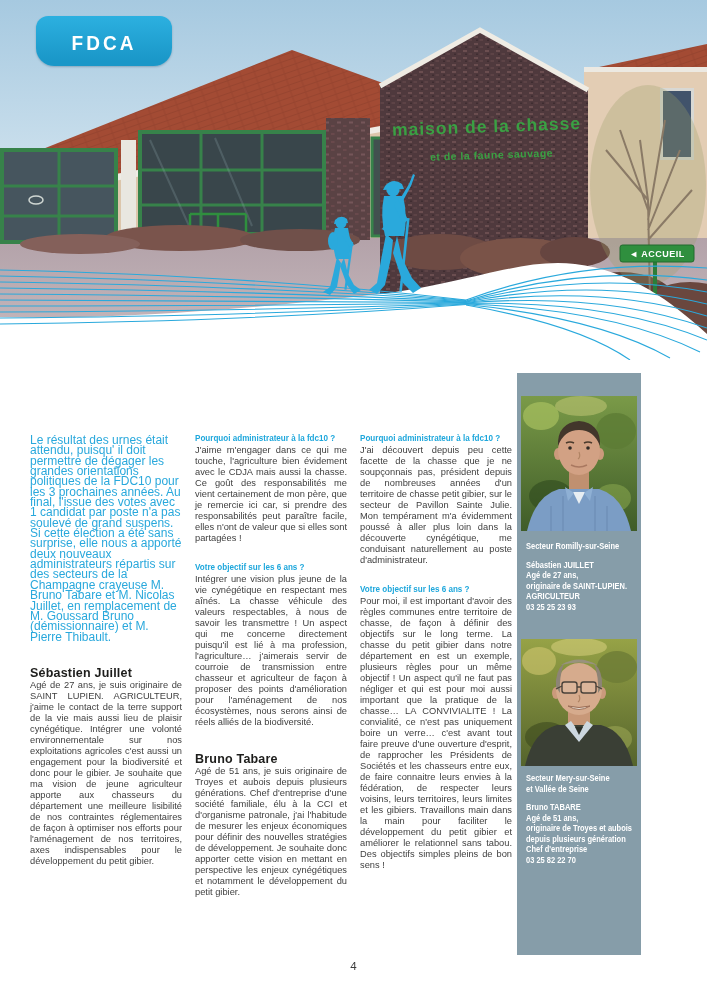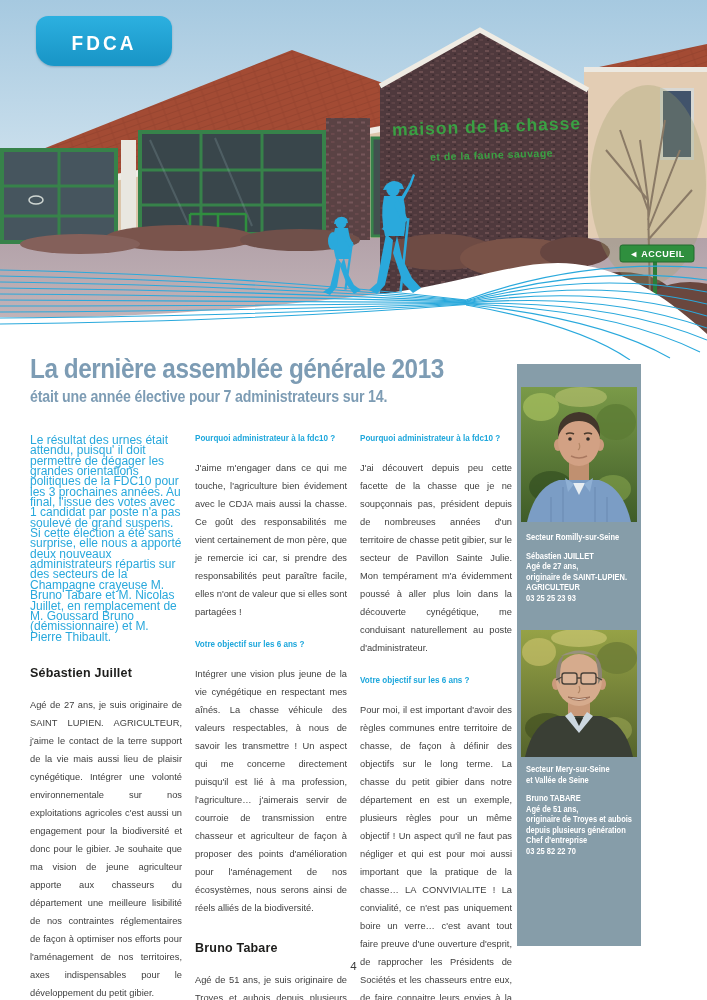--- a/index.html
+++ b/index.html
@@ -25,24 +25,24 @@
     transform:scaleX(0.86);transform-origin:0 0;white-space:nowrap;}
 
   
   .columns{position:absolute;top:433px;left:30px;width:482px;
     display:grid;grid-template-columns:152px 152px 152px;column-gap:13px;}
   .intro{margin:2px 0 0 0;color:#29a8dc;font-weight:normal;font-size:12px;line-height:10.35px;}
   .person-h{margin:24px 0 0 0;color:#1d1d1b;font-size:12.5px;font-weight:bold;letter-spacing:0.2px;}
   .q{margin:18px 0 2px 0;color:#1ea7dc;font-size:9.3px;font-weight:bold;white-space:nowrap;
      transform:scaleX(0.87);transform-origin:0 0;}
   .q.first{margin-top:0;}
-  .body-p{margin:16px 0 0 0;color:#3e3e3e;font-size:9.3px;line-height:18px;text-align:justify;}
-
-  
-  .sidebar{position:absolute;top:364px;left:517px;width:124px;height:582px;background:#869da9;}
+  .body-p{margin:0 0 0 0;color:#3e3e3e;font-size:9.3px;line-height:11px;text-align:justify;}
+
+  
+  .sidebar{position:absolute;top:373px;left:517px;width:124px;height:582px;background:#869da9;}
   .sb-photo{position:absolute;left:4px;width:116px;overflow:hidden;}
   .sb-photo.p1{top:23px;height:135px;}
   .sb-photo.p2{top:266px;height:127px;}
   .sb-caption{position:absolute;left:9px;width:112px;color:#fff;font-weight:bold;
     font-size:8.5px;line-height:10.5px;transform:scaleX(0.88);transform-origin:0 0;white-space:nowrap;}
   .sb-caption.c1{top:168px;}
   .sb-caption.c2{top:400px;}
   .sb-gap{height:8px;}
 
   
@@ -188,24 +188,20 @@
         <path d="M337,257 L333,275 L330,287 L323,292 L330,295 L337,287 L341,263 Z"></path>
         <path d="M344,258 L348,274 L354,285 L361,290 L354,294 L347,285 L340,266 Z"></path>
       </g>
     </svg>
 
     <div class="fdca-tab">
       <span>FDCA</span>
     </div>
   </div>
 
-  <div class="title-block">
-    <h1 class="title-main">La dernière assemblée générale 2013</h1>
-    <h2 class="title-sub">était une année élective pour 7 administrateurs sur 14.</h2>
-  </div>
 
   <div class="columns">
 
     <div class="col">
       <p class="intro">Le résultat des urnes était attendu, puisqu' il doit permettre de dégager les grandes orientations politiques de la FDC10 pour les 3 prochaines années. Au final, l'issue des votes avec 1 candidat par poste n'a pas soulevé de grand suspens. Si cette élection a été sans surprise, elle nous a apporté deux nouveaux administrateurs répartis sur des secteurs de la Champagne crayeuse M. Bruno Tabare et M. Nicolas Juillet, en remplacement de M. Goussard Bruno (démissionnaire) et M. Pierre Thibault.</p>
       <h3 class="person-h">Sébastien Juillet</h3>
       <p class="body-p">Agé de 27 ans, je suis originaire de SAINT LUPIEN. AGRICULTEUR, j'aime le contact de la terre support de la vie mais aussi lieu de plaisir cynégétique. Intégrer une volonté environnementale sur nos exploitations agricoles c'est aussi un engagement pour la biodiversité et donc pour le gibier. Je souhaite que ma vision de jeune agriculteur apporte aux chasseurs du département une meilleure lisibilité de nos contraintes réglementaires de façon à optimiser nos efforts pour l'aménagement de nos territoires, axes indispensables pour le développement du petit gibier.</p>
     </div>
 
     <div class="col">

